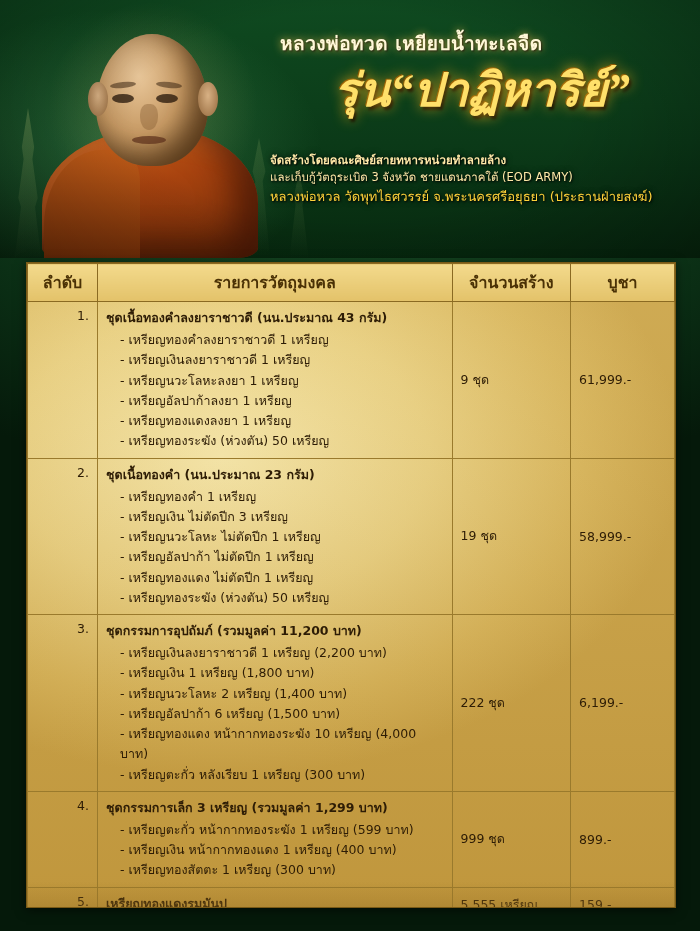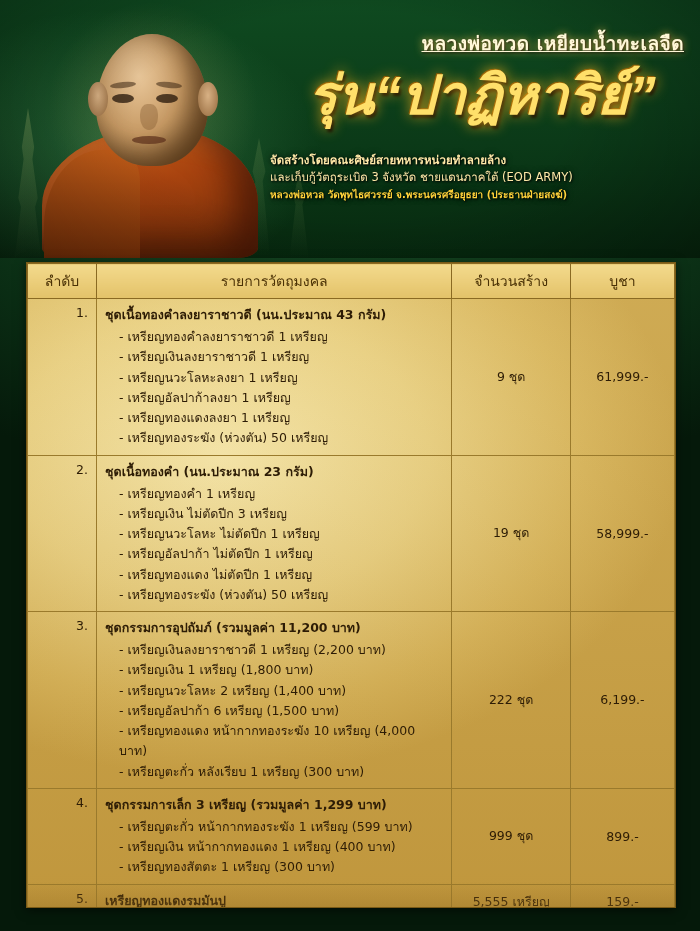--- a/index.html
+++ b/index.html
@@ -111,50 +111,49 @@
   .vignette {
     position: absolute; inset: 0;
     background: radial-gradient(ellipse 540px 260px at 50% 45%, rgba(0,0,0,0) 40%, rgba(0,0,0,0.45) 100%);
     pointer-events: none;
   }
 
   
   .head-line1 {
     position: absolute;
     left: 280px; top: 28px; width: 404px;
-    text-align: right;
+    text-align: left;
     color: #fff8d8;
     font-size: 19px;
     font-weight: bold;
     letter-spacing: .5px;
     text-shadow: 0 0 8px rgba(255,200,80,0.8), 1px 1px 2px #000;
-    text-decoration: underline;
   }
   .head-title {
     position: absolute;
     left: 276px; top: 62px; width: 412px;
     text-align: center;
     color: #ffe06a;
-    font-size: 54px;
+    font-size: 46px;
     font-weight: bold;
-    font-family: Liberation Sans, sans-serif;
+    font-family: Liberation Serif, serif;
     font-style: italic;
     line-height: 1.25;
     text-shadow: 0 0 14px rgba(255,180,30,0.95), 2px 3px 3px #000, -1px -1px 0 #7a4a00;
   }
   .head-sub {
     position: absolute;
     left: 270px; top: 152px; width: 420px;
     text-align: left;
     line-height: 1.52;
   }
   .head-sub div { text-shadow: 1px 1px 2px #000, 0 0 6px rgba(0,0,0,.8); }
   .hs1 { color: #ffe9a8; font-size: 11.5px; font-weight: bold; }
   .hs2 { color: #ffe9a8; font-size: 11.5px; font-weight: normal; }
-  .hs3 { color: #ffd23a; font-size: 10px; font-weight: bold; }
+  .hs3 { color: #ffd23a; font-size: 13px; font-weight: normal; }
   .hs4 { color: #ff6a3a; font-size: 11px;  font-weight: bold; }
 
   
   .table-wrap {
     position: absolute;
     left: 26px;
     top: 262px;
     width: 648px;
     height: 644px;
     background:
@@ -166,40 +165,40 @@
   }
   table {
     width: 100%;
     border-collapse: collapse;
     font-size: 12.5px;
     color: #2d1c05;
   }
   thead th {
     background: linear-gradient(180deg, #f3da8c 0%, #e3c269 100%);
     border: 1px solid #8a6a22;
-    font-weight: normal;
-    font-size: 14px;
+    font-weight: bold;
+    font-size: 16px;
     color: #4a3105;
     padding: 6px 13px;
     text-align: center;
   }
   tbody td {
     border: 1px solid #9a7a2c;
     vertical-align: top;
     padding: 6px 8px;
   }
   td.idx {
     width: 44px;
     text-align: right;
     padding-right: 8px;
     white-space: nowrap;
   }
   td.items { width: 396px; }
   td.qty, td.price {
-    text-align: center;
+    text-align: left;
     vertical-align: middle;
     white-space: nowrap;
     font-size: 12.5px;
   }
   td.qty { width: 98px; }
   td.price { width: 86px; }
   .item-title { font-weight: bold; margin-bottom: 2px; }
   .sub {
     margin-left: 14px;
     line-height: 1.62;

